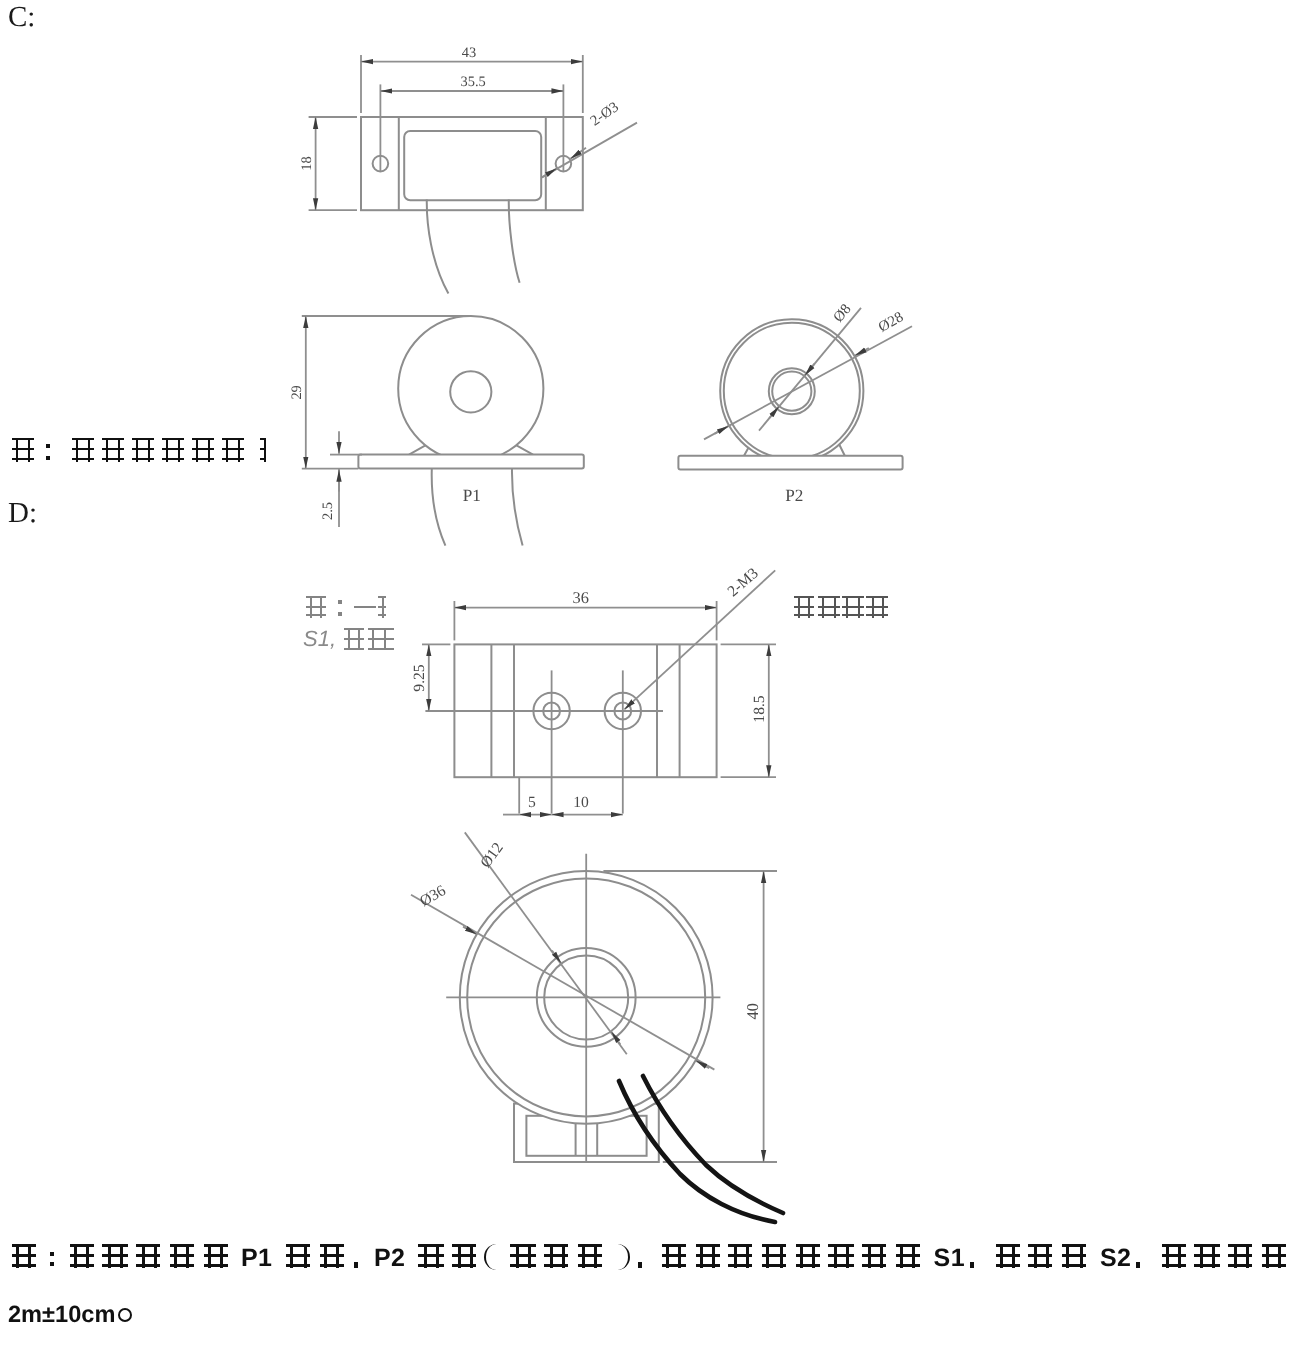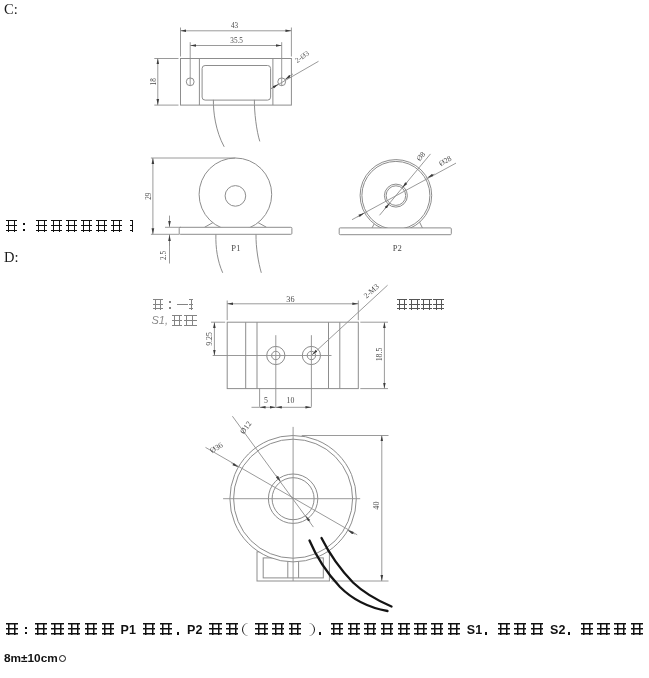--- a/index.html
+++ b/index.html
@@ -44,21 +44,21 @@
  margin:0 4px 0 1px;}
 </style></head>
 <body>
 <div class="abs serif" style="left:4px;top:1px;font-size:14.5px;color:#1a1a1a;">C:</div>
 <div class="abs serif" style="left:4px;top:249px;font-size:14.5px;color:#1a1a1a;">D:</div>
 <div class="abs" style="left:4px;top:216.5px;"><i class="gm"></i><i class="co"></i><span style="display:inline-block;width:3px;"></span><i class="gm"></i><i class="gm"></i><i class="gm"></i><i class="gm"></i><i class="gm"></i><i class="gm"></i><span style="display:inline-block;width:6px;"></span><i class="gm" style="width:3px;margin:0;"></i></div>
 <div class="abs" style="left:152px;top:294.5px;"><i class="gg"></i><i class="cog"></i><i class="da"></i><i class="gg" style="width:4.5px;margin:0;"></i></div>
 <div class="abs" style="left:151.5px;top:313.5px;color:#8a8a8a;font-size:11px;line-height:13px;font-style:italic;">S1, <i class="gg" style="vertical-align:-2.5px;"></i><i class="gg" style="vertical-align:-2.5px;"></i><i class="gg" style="width:6px;margin:0;vertical-align:-2.5px;"></i></div>
 <div class="abs" style="left:396px;top:294.5px;"><i class="gd"></i><i class="gd"></i><i class="gd"></i><i class="gd"></i></div>
 <div class="abs" style="left:3.5px;top:620px;"><i class="gb"></i><i class="co"></i><i class="gb"></i><i class="gb"></i><i class="gb"></i><i class="gb"></i><i class="gb"></i><span style="display:inline-block;width:4.5px;"></span><span style="font-family:Liberation Sans,sans-serif;font-weight:bold;font-size:12.5px;color:#111;letter-spacing:0.2px;">P1</span><span style="display:inline-block;width:4.5px;"></span><i class="gb"></i><i class="gb"></i><i class="cm"></i><span style="font-family:Liberation Sans,sans-serif;font-weight:bold;font-size:12.5px;color:#111;letter-spacing:0.2px;">P2</span><span style="display:inline-block;width:4.5px;"></span><i class="gb"></i><i class="gb"></i><i class="pl"></i><i class="gb"></i><i class="gb"></i><i class="gb"></i><i class="pr"></i><i class="cm"></i><i class="gb"></i><i class="gb"></i><i class="gb"></i><i class="gb"></i><i class="gb"></i><i class="gb"></i><i class="gb"></i><i class="gb"></i><span style="display:inline-block;width:4.5px;"></span><span style="font-family:Liberation Sans,sans-serif;font-weight:bold;font-size:12.5px;color:#111;letter-spacing:0.2px;">S1</span><i class="cm"></i><i class="gb"></i><i class="gb"></i><i class="gb"></i><span style="display:inline-block;width:4.5px;"></span><span style="font-family:Liberation Sans,sans-serif;font-weight:bold;font-size:12.5px;color:#111;letter-spacing:0.2px;">S2</span><i class="cm"></i><i class="gb"></i><i class="gb"></i><i class="gb"></i><i class="gb"></i></div>
-<div class="abs" style="left:4px;top:647.5px;"><span style="font-family:Liberation Sans,sans-serif;font-weight:bold;font-size:11.8px;color:#111;">8m±10cm</span><i class="fs"></i></div>
+<div class="abs" style="left:4px;top:647.5px;"><span style="font-family:Liberation Sans,sans-serif;font-weight:bold;font-size:11.8px;color:#111;">2m±10cm</span><i class="fs"></i></div>
 <svg class="abs" style="left:0;top:0" width="649" height="678" viewBox="0 0 649 678">
     <defs>
       <marker id="ae" viewBox="0 0 10 10" refX="9.5" refY="5" markerWidth="7" markerHeight="7" orient="auto">
         <path d="M9.5,5L0,7.1L0,2.9z" fill="#3c3c3c"></path>
       </marker>
       <marker id="ar" viewBox="0 0 10 10" refX="9.5" refY="5" markerWidth="7" markerHeight="7" orient="auto-start-reverse">
         <path d="M9.5,5L0,7.1L0,2.9z" fill="#3c3c3c"></path>
       </marker>
     </defs>
 <rect x="137" y="150" width="333" height="142" fill="#fff"></rect>

